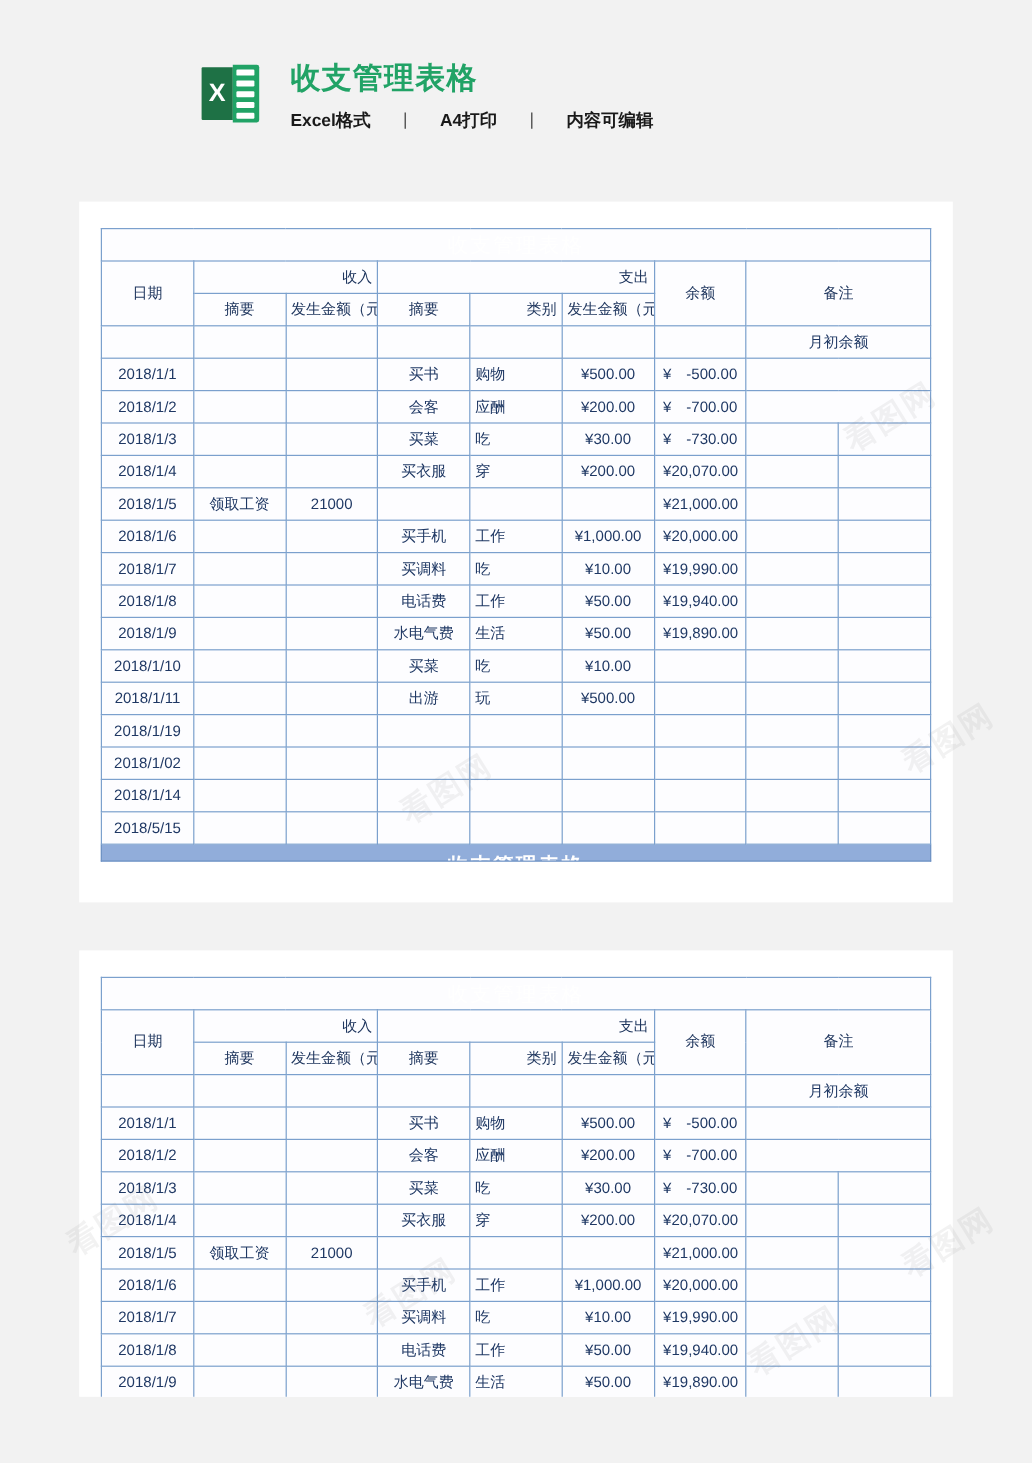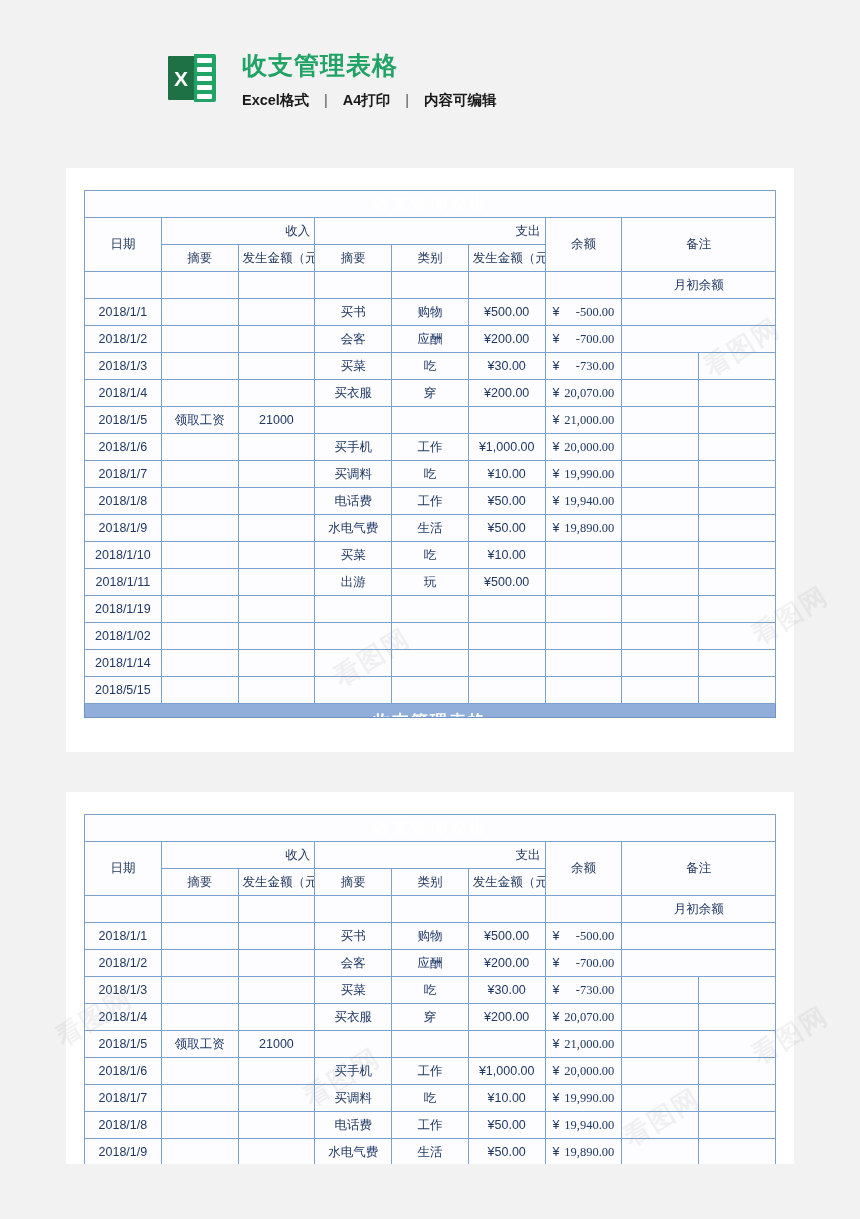--- a/index.html
+++ b/index.html
@@ -75,21 +75,21 @@
     letter-spacing: 1px;
     line-height: 1.1;
     margin-bottom: 11px;
   }
   .header-meta {
     font-size: 14.5px;
     font-weight: bold;
     color: #1a1a1a;
     display: flex;
     align-items: center;
-    gap: 0;
+    gap: 12px;
   }
   .header-meta .sep {
     color: #555;
     font-weight: normal;
     padding: 0 15px;
   }
 
   
   .card {
     position: relative;
@@ -144,36 +144,36 @@
     color: #20375f;
     text-align: right;
     height: 26px;
     font-size: 12.5px;
     border-color: #7ba0cd;
   }
   td.date-c   { width: 76px;  text-align: center; }
   td.inc-note { width: 56px;  text-align: center; }
   td.inc-amt  { width: 128px; text-align: center; }
   td.exp-note { width: 56px;  text-align: center; }
-  td.exp-cat  { width: 56px;  text-align: center; }
+  td.exp-cat  { width: 56px;  }
   td.exp-amt  { width: 112px; text-align: center; }
   td.bal      { width: 88px; }
   td.memo     { width: 120px; text-align: center; }
   td.memo-a   { width: 64px;  text-align: center; }
   td.memo-b   { width: 56px;  text-align: center; }
 
   
   .bal-inner {
     display: flex;
     justify-content: space-between;
     align-items: center;
     padding: 0 3px;
   }
   .bal-sym { font-size: 12.5px; }
-  .bal-num { font-size: 12.5px; font-family: Liberation Serif, serif; }
+  .bal-num { font-size: 12.5px; }
 
   
   .clip-strip {
     width: 692px;
     height: 14px;
     background: #91adda;
     border: 1px solid #6f93c4;
     border-top: none;
     box-sizing: border-box;
     overflow: hidden;

